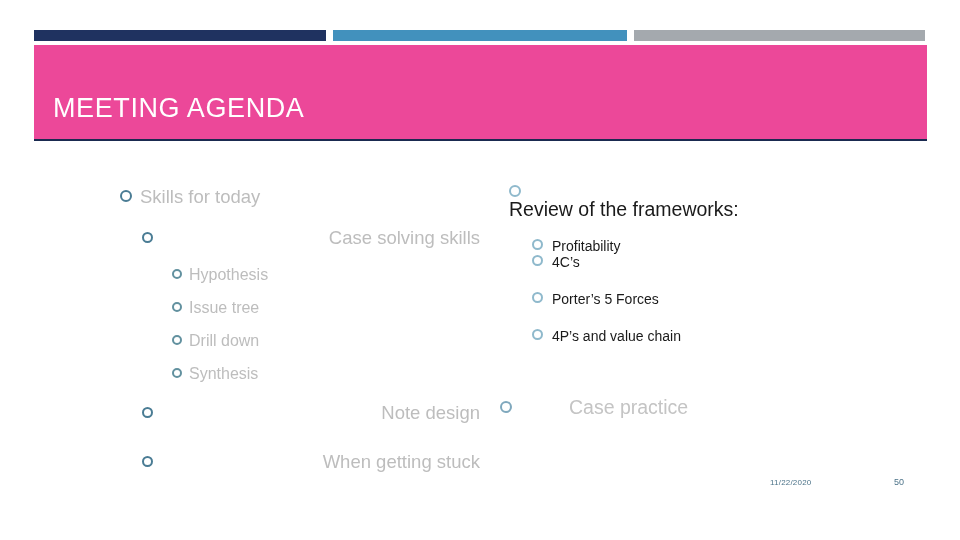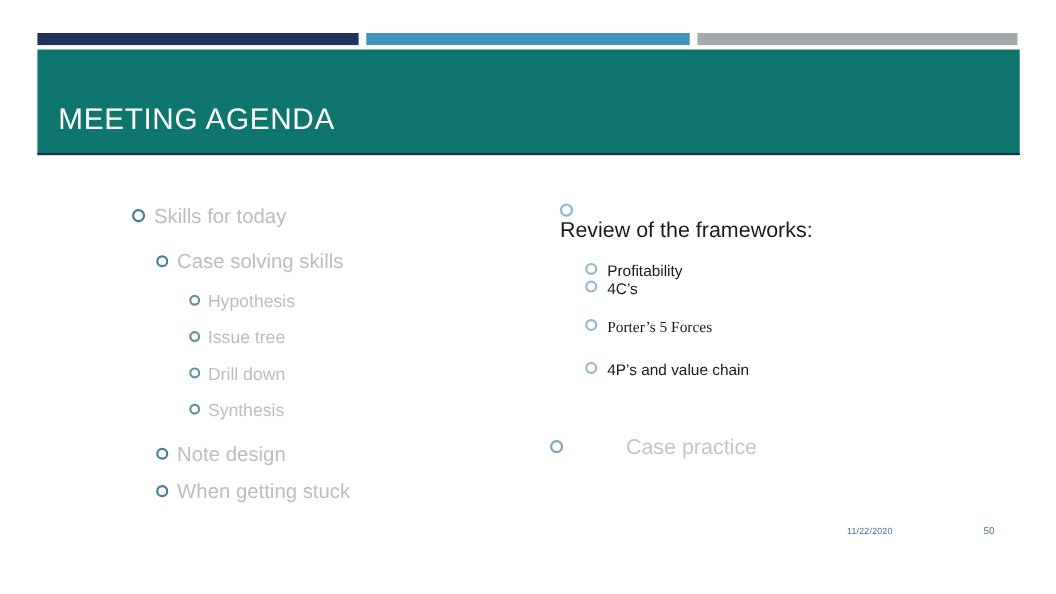--- a/index.html
+++ b/index.html
@@ -26,21 +26,21 @@
   .topbar.blue  { left: 333px; width: 294px; background: #4291bd; }
   .topbar.gray  { left: 634px; width: 291px; background: #a4a9ae; }
 
   
   .title-block {
     position: absolute;
     left: 34px;
     top: 45px;
     width: 893px;
     height: 96px;
-    background: #0f766e;
+    background: #ec4899;
     border-bottom: 2px solid #1a2a50;
     box-sizing: border-box;
   }
   .title-text {
     position: absolute;
     left: 19px;
     top: 48px;
     font-size: 27px;
     letter-spacing: 0.6px;
     color: #ffffff;
@@ -73,21 +73,21 @@
 
   
   .lv1 .bullet { width: 12px; height: 12px; border-width: 2px; top: -1px; }
   .lv2 .bullet { width: 11px; height: 11px; border-width: 2px; top: -1px; }
   .lv3 .bullet { width: 10px; height: 10px; border-width: 2px; top: -1px; }
 
   .bullet-label { display: inline-block; }
 
   
   .col-left .lv1 { margin-left: 0px;  font-size: 18.5px; }
-  .col-left .lv2 { margin-left: 22px; font-size: 18.5px; }
+  .col-left .lv2 { margin-left: 22px; font-size: 18.5px; justify-content: space-between; }
   .col-left .lv3 { margin-left: 52px; font-size: 16px; }
   .col-left .bullet-label { color: #bdbdbd; }
   .col-left .lv1 .bullet { border-color: #4a7c94; }
   .col-left .lv2 .bullet { border-color: #4a7c94; }
   .col-left .lv3 .bullet { border-color: #62919f; }
   .col-left .lv1 .bullet-label,
   .col-left .lv2 .bullet-label { margin-left: 8px; }
   .col-left .lv3 .bullet-label { margin-left: 7px; }
 
   
@@ -151,40 +151,40 @@
       <span class="bullet-label">Drill down</span>
     </div>
     <div class="bullet-row lv3 tone-muted" style="margin-top: 15px;">
       <span class="bullet"></span>
       <span class="bullet-label">Synthesis</span>
     </div>
     <div class="bullet-row lv2 tone-muted" style="margin-top: 19px;">
       <span class="bullet"></span>
       <span class="bullet-label">Note design</span>
     </div>
-    <div class="bullet-row lv2 tone-muted" style="margin-top: 12px;">
+    <div class="bullet-row lv2 tone-muted" style="margin-top: 27px;">
       <span class="bullet"></span>
       <span class="bullet-label">When getting stuck</span>
     </div>
   </div>
 
 <div class="col col-right">
     <div class="bullet-row lv1 tone-dark" style="margin-top: 0px; flex-direction: column;">
       <span class="bullet"></span>
       <span class="bullet-label">Review of the frameworks:</span>
     </div>
     <div class="bullet-row lv2 tone-dark" style="margin-top: 17px;">
       <span class="bullet"></span>
       <span class="bullet-label">Profitability</span>
     </div>
     <div class="bullet-row lv2 tone-dark" style="">
       <span class="bullet"></span>
       <span class="bullet-label">4C’s</span>
     </div>
-    <div class="bullet-row lv2 tone-dark" style="margin-top: 21px; font-family: Liberation Serif, serif;">
+    <div class="bullet-row lv2 tone-dark" style="margin-top: 21px;">
       <span class="bullet"></span>
       <span class="bullet-label">Porter’s 5 Forces</span>
     </div>
     <div class="bullet-row lv2 tone-dark" style="margin-top: 21px;">
       <span class="bullet"></span>
       <span class="bullet-label">4P’s and value chain</span>
     </div>
     <div class="bullet-row lv1 tone-muted" style="margin-top: 52px; gap: 48px;">
       <span class="bullet"></span>
       <span class="bullet-label">Case practice</span>

